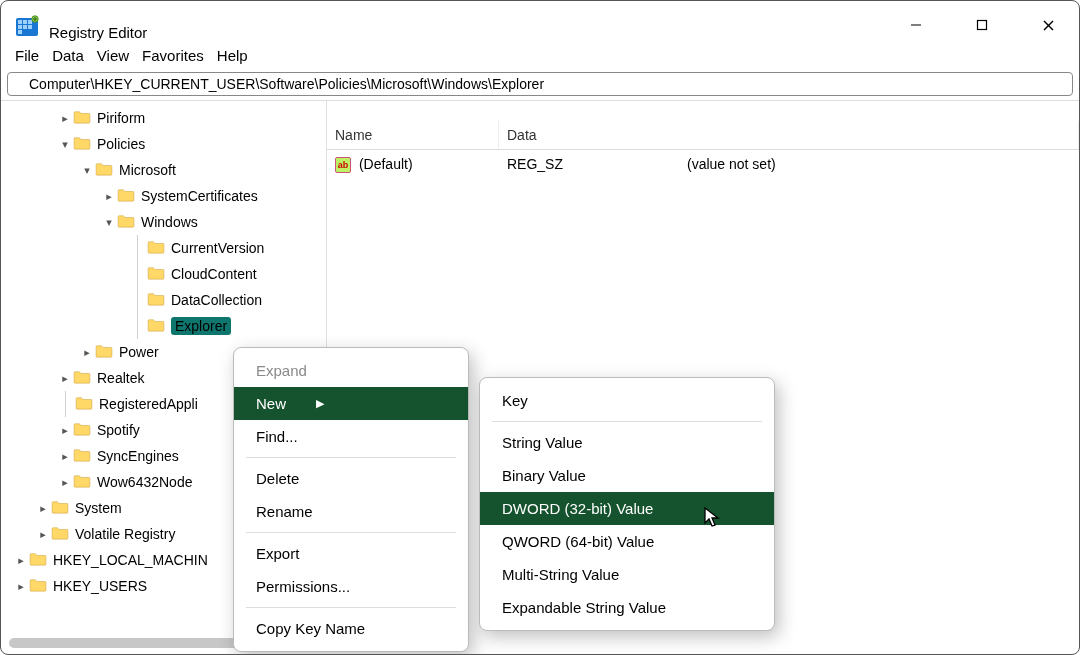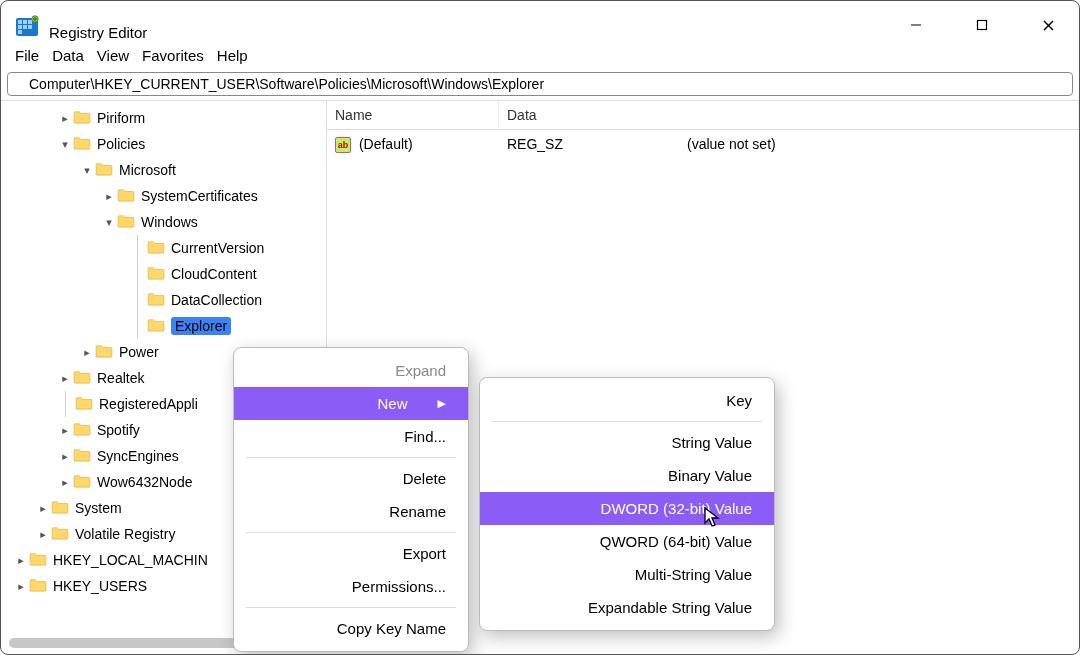--- a/index.html
+++ b/index.html
@@ -7,43 +7,43 @@
   .window { width: 1080px; height: 655px; border: 1px solid #555; border-radius: 8px; overflow: hidden; position: relative; background: #fff; }
   .titlebar { display: flex; align-items: flex-end; height: 40px; padding: 0 8px; }
   .app-icon { width: 28px; height: 28px; margin: 0 8px 0 4px; display:flex; align-items:center; justify-content:center; }
   .title-text { font-size: 15px; }
   .tb-spacer { flex: 1; }
   .tb-btn { width: 46px; height: 32px; display:flex; align-items:center; justify-content:center; margin-left: 20px; }
   .menubar { display:flex; gap: 13px; padding: 6px 14px 8px 14px; font-size: 15px; }
   .addressbar { border: 1px solid #888; border-radius: 4px; margin: 0 6px 4px 6px; padding: 3px 21px; font-size: 14px; }
   .content { display:flex; height: calc(100% - 40px - 34px - 30px - 12px); border-top: 1px solid #ddd; position: relative; }
   .tree { width: 326px; overflow: hidden; padding: 4px 0; position: relative; border-right: 1px solid #e0e0e0; }
-  .list { flex:1; padding: 0; }
+  .list { flex:1; padding: 0; margin-top: 20px; }
   .list-header { display:flex; border-bottom: 1px solid #ddd; }
   .list-header .col { padding: 6px 8px; border-right: 1px solid #eee; font-size: 14px; color:#333; }
   .list-row { display:flex; }
   .list-row .cell { padding: 6px 8px; font-size: 14px; }
   .col-name { width: 172px; }
   .col-type { width: 180px; }
   .col-data { flex:1; }
   .ab-icon { width:16px; height:16px; display:inline-block; vertical-align:middle; margin-right:4px; border:1px solid #c57; border-radius:2px; font-size:9px; font-weight:bold; color:#c00; background:#bef264; text-align:center; line-height:14px; }
 
   .tree-node { display:flex; align-items:center; height: 26px; white-space: nowrap; }
   .twisty { width: 16px; text-align:center; color:#555; font-size:11px; user-select:none; }
   .vline { display:inline-block; width:1px; height:26px; background:#d0d0d0; margin: 0 9px 0 8px; vertical-align:middle; }
   .folder-icon { width:18px; height:14px; margin-right:6px; flex-shrink:0; }
   .node-label { }
-  .tree-node.selected .node-label { background:#3b82f6; border-radius:3px; padding: 1px 4px; }
+  .tree-node.selected .node-label { background:#0f766e; border-radius:3px; padding: 1px 4px; }
   .indent { display:inline-block; }
 
   
   .ctx { position:absolute; background:#fff; border:1px solid #bbb; border-radius:8px; box-shadow: 4px 6px 18px rgba(0,0,0,0.25); padding: 6px 0; z-index:10; font-size:15px; }
-  .ctx-item { padding: 8px 22px; display:flex; align-items:center; justify-content:flex-end; }
+  .ctx-item { padding: 8px 22px; display:flex; align-items:center; justify-content:flex-start; }
   .ctx-item.disabled { color:#8a8a8a; }
-  .ctx-item.hl { background:#8b5cf6; color:#fff; }
+  .ctx-item.hl { background:#14532d; color:#fff; }
   .ctx-sep { height:1px; background:#ddd; margin: 4px 12px; }
   .sub-arrow { font-size:11px; margin-left:30px; }
 
   .cursor { position:absolute; z-index:20; pointer-events:none; }
 
   .hscroll { position:absolute; left:8px; right:8px; bottom:4px; height:14px; }
   .hscroll-track { width:100%; height:100%; border-radius:6px; }
   .hscroll-thumb { position:absolute; left:0; top:2px; height:10px; width:22%; background:#c7c7c7; border-radius:6px; }
 </style>
 </head>

